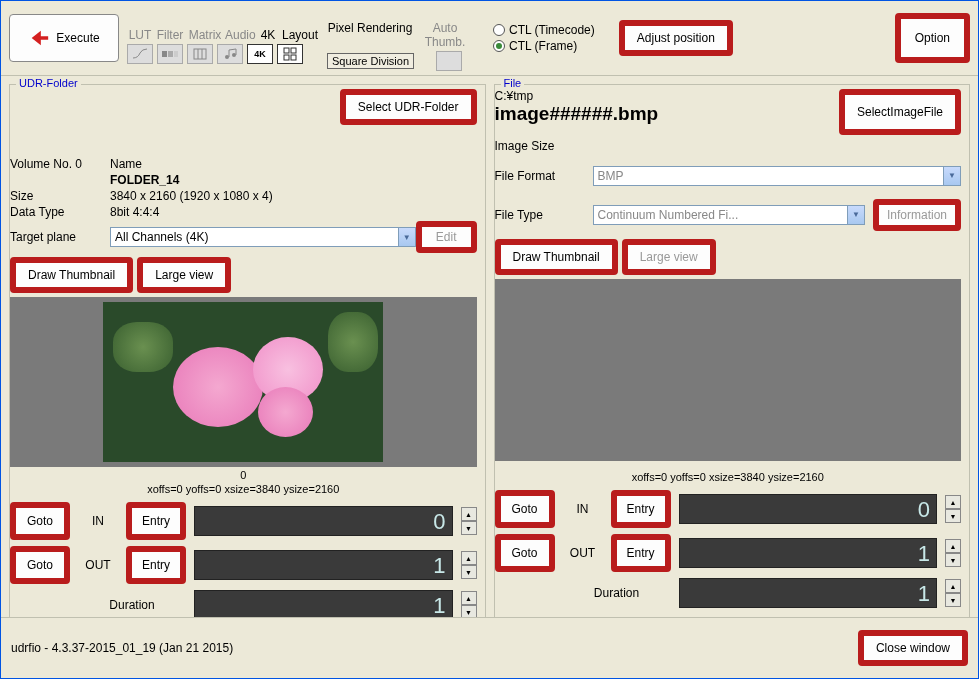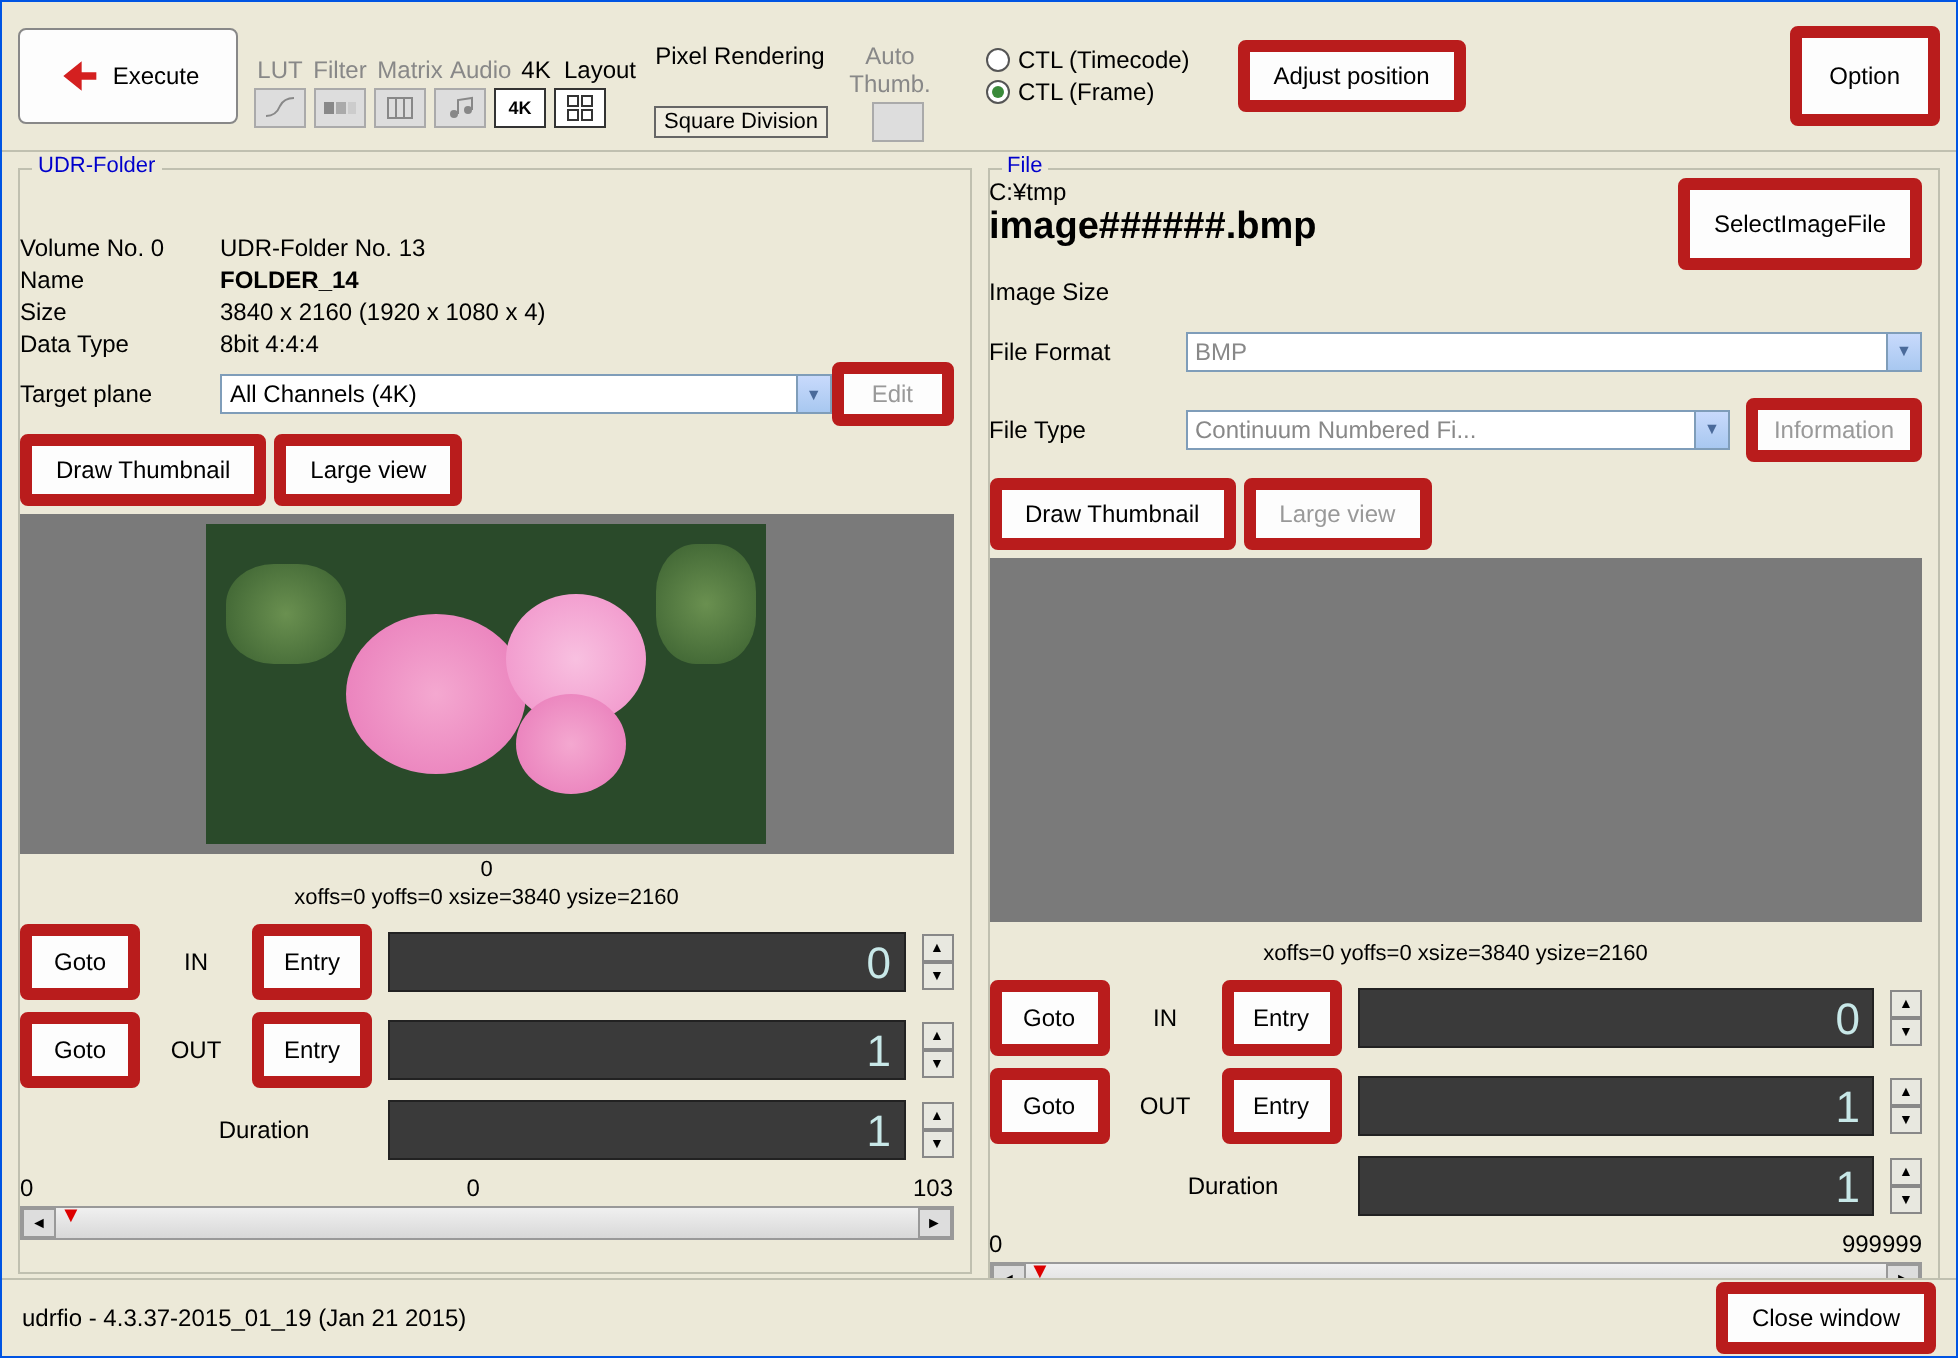--- a/index.html
+++ b/index.html
@@ -48,21 +48,21 @@
 .numrow .btn { width: 60px; text-align: center; padding: 6px 4px; }
 .numrow-label { width: 40px; text-align: center; }
 .numdisplay { flex: 1; background: #3a3a3a; color: #c8e8e8; text-align: right; padding: 4px 6px; font-size: 22px; height: 30px; line-height: 22px; border: 1px solid #222; }
 .spinner { display: flex; flex-direction: column; }
 .spin-btn { width: 16px; height: 14px; background: #e8e8e0; border: 1px solid #888; display: flex; align-items: center; justify-content: center; font-size: 7px; cursor: pointer; }
 .slider-row { display: flex; justify-content: space-between; font-size: 11px; margin-top: 4px; }
 .hscroll { height: 17px; background: #e8e8e0; border: 1px solid #999; display: flex; align-items: center; margin-top: 2px; position: relative; }
 .hscroll-btn { width: 17px; height: 15px; background: #ddd; border: 1px solid #999; display: flex; align-items: center; justify-content: center; font-size: 8px; cursor: pointer; }
 .hscroll-track { flex: 1; position: relative; height: 100%; background: linear-gradient(to bottom, #f0f0f0, #d8d8d8); }
 .marker { position: absolute; top: -2px; font-size: 11px; color: #d00; }
-.statusbar { display: flex; align-items: center; justify-content: space-between; padding: 1px 10px; border-top: 1px solid #c0c0b0; }
+.statusbar { display: flex; align-items: center; justify-content: space-between; padding: 12px 10px; border-top: 1px solid #c0c0b0; }
 .file-path { font-size: 12px; }
 .file-name { font-weight: bold; font-size: 19px; margin-bottom: 4px; }
 .file-info-area { min-height: 100px; }
 .right-info { display: grid; grid-template-columns: 90px 1fr auto; gap: 4px 8px; align-items: center; }
 </style>
 </head>
 <body>
 
 <div class="window">
 
@@ -149,23 +149,25 @@
     <div class="btn" style="margin-left:16px">Adjust position</div>
     <div style="flex:1"></div>
     <div class="btn" style="padding:12px 14px">Option</div>
   </div>
 
   <div class="main">
 
     <div class="panel">
       <div class="fieldset">
         <div class="legend">UDR-Folder</div>
+        <div class="top-row">
+          <div class="btn">Select UDR-Folder</div>
+        </div>
         <div class="info-grid">
           <span class="info-label">Volume No. 0</span>
-          <span class="info-value" style="grid-column:2/4">UDR-Folder No. 13</span>
           <span class="info-label">Name</span>
           <span class="info-value" style="font-weight:bold;grid-column:2/4">FOLDER_14</span>
           <span class="info-label">Size</span>
           <span class="info-value" style="grid-column:2/4">3840 x 2160 (1920 x 1080 x 4)</span>
           <span class="info-label">Data Type</span>
           <span class="info-value" style="grid-column:2/4">8bit 4:4:4</span>
           <span class="info-label">Target plane</span>
           <div class="combo">
             <div class="combo-text">All Channels (4K)</div>
             <div class="combo-arrow">▼</div>

